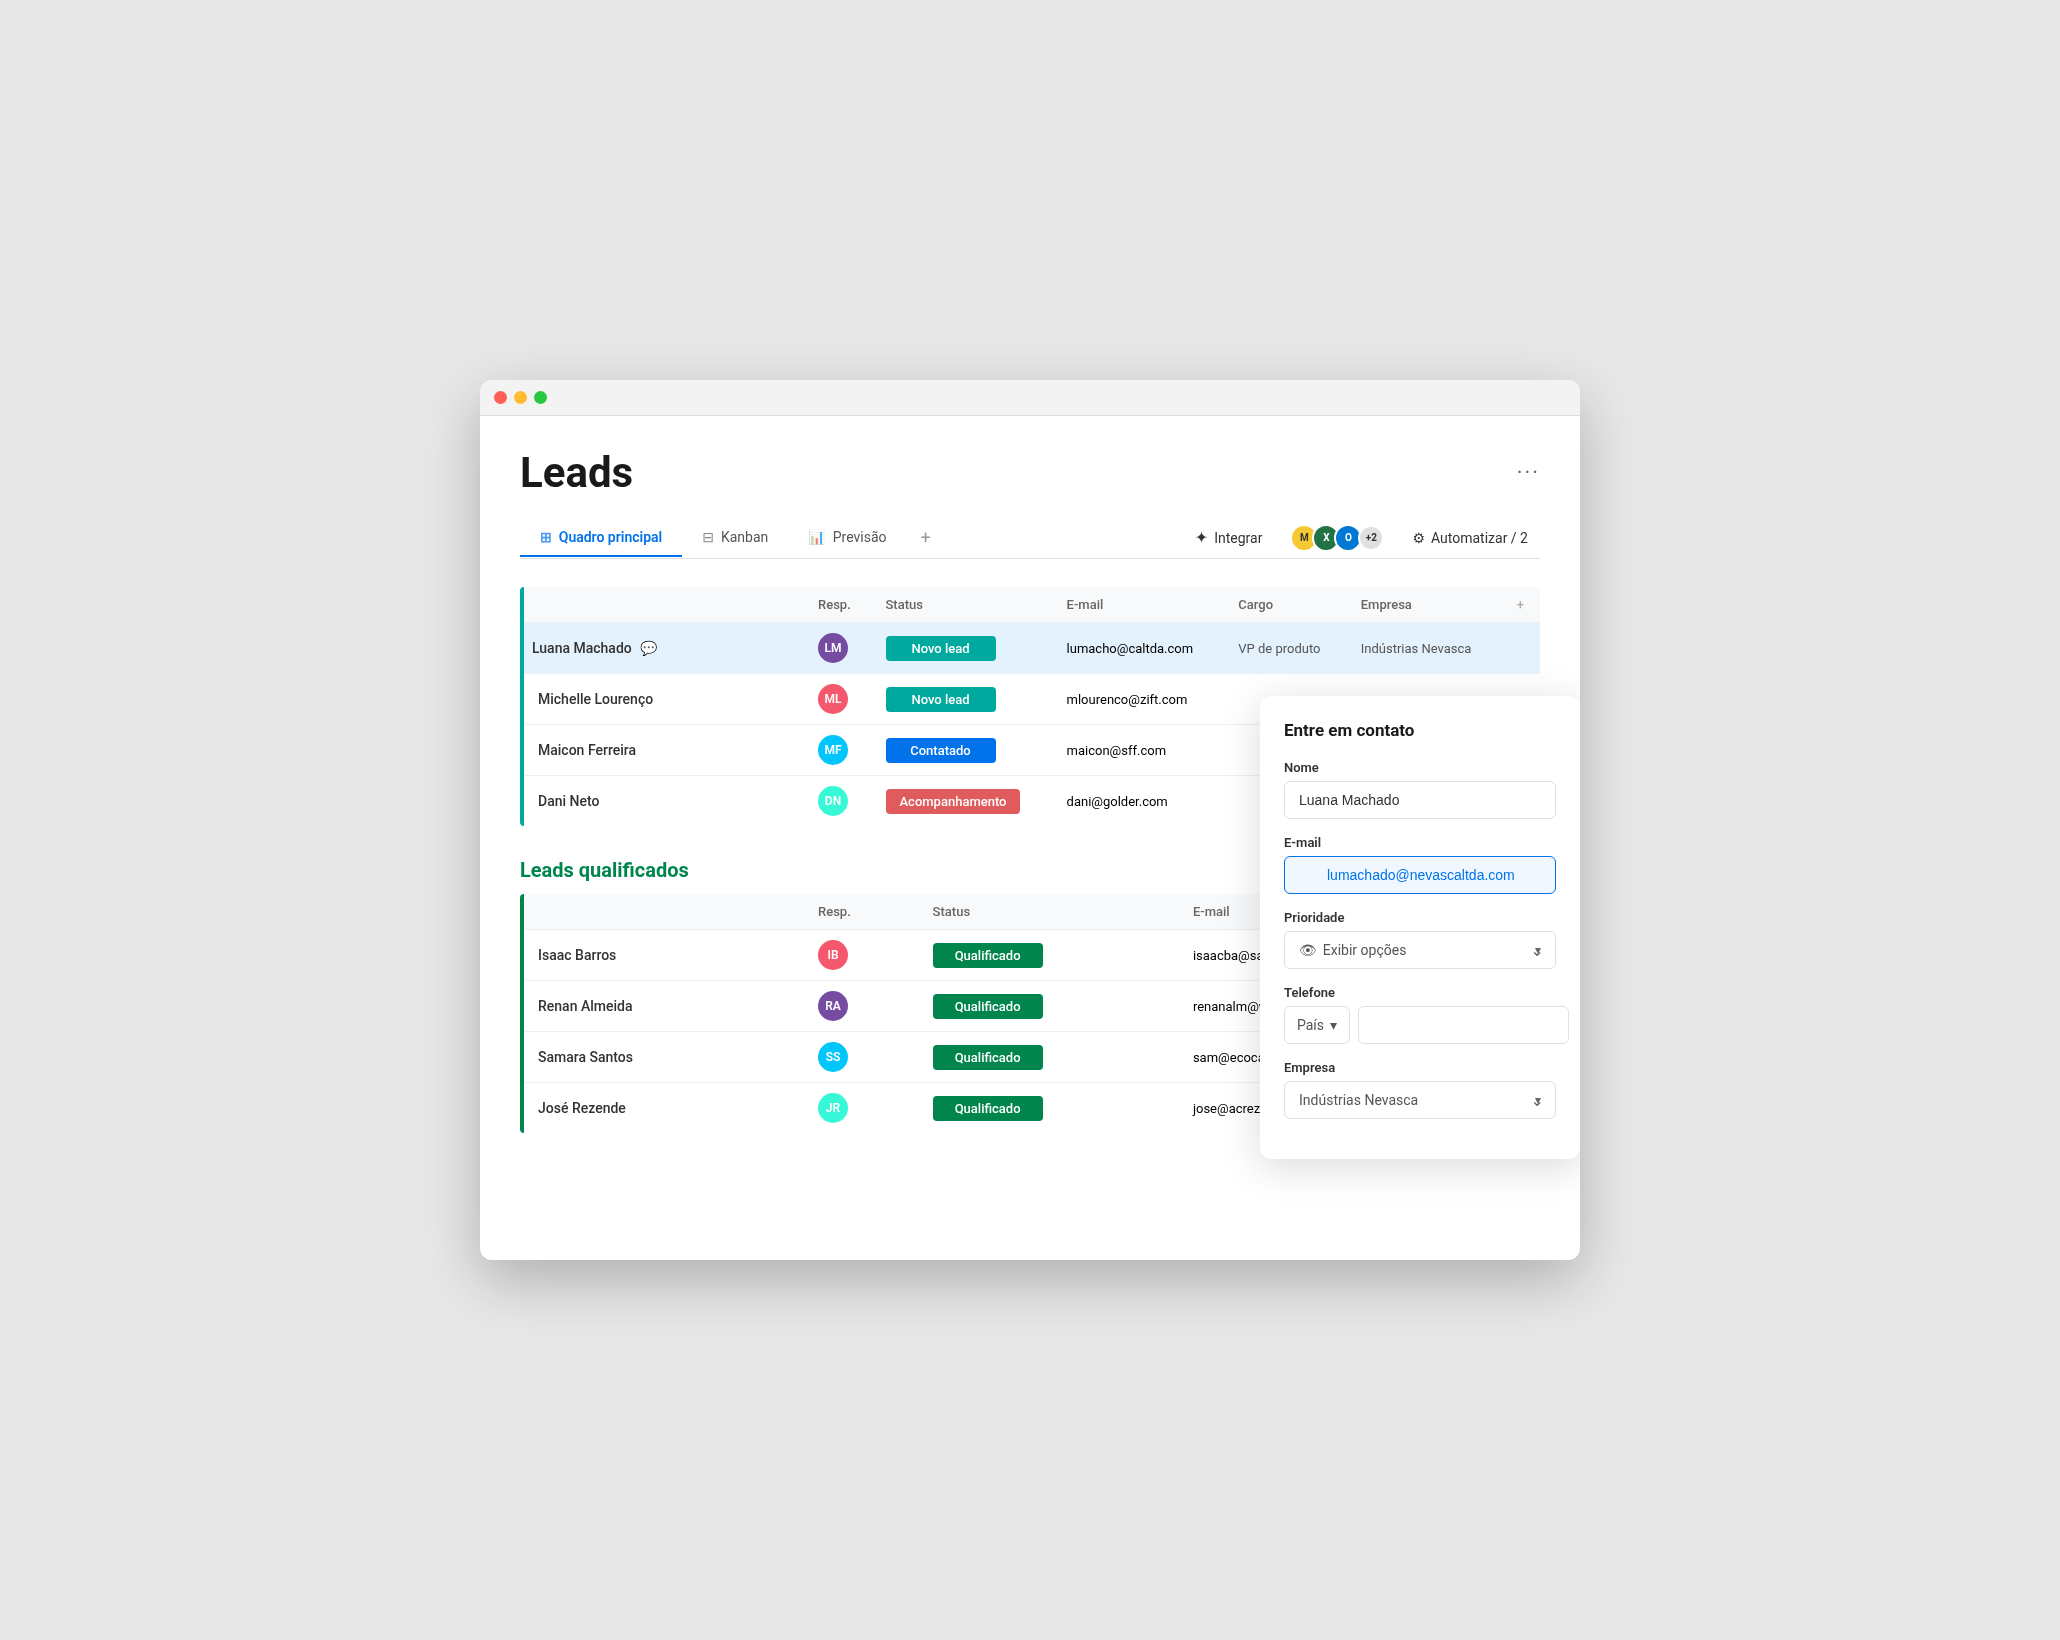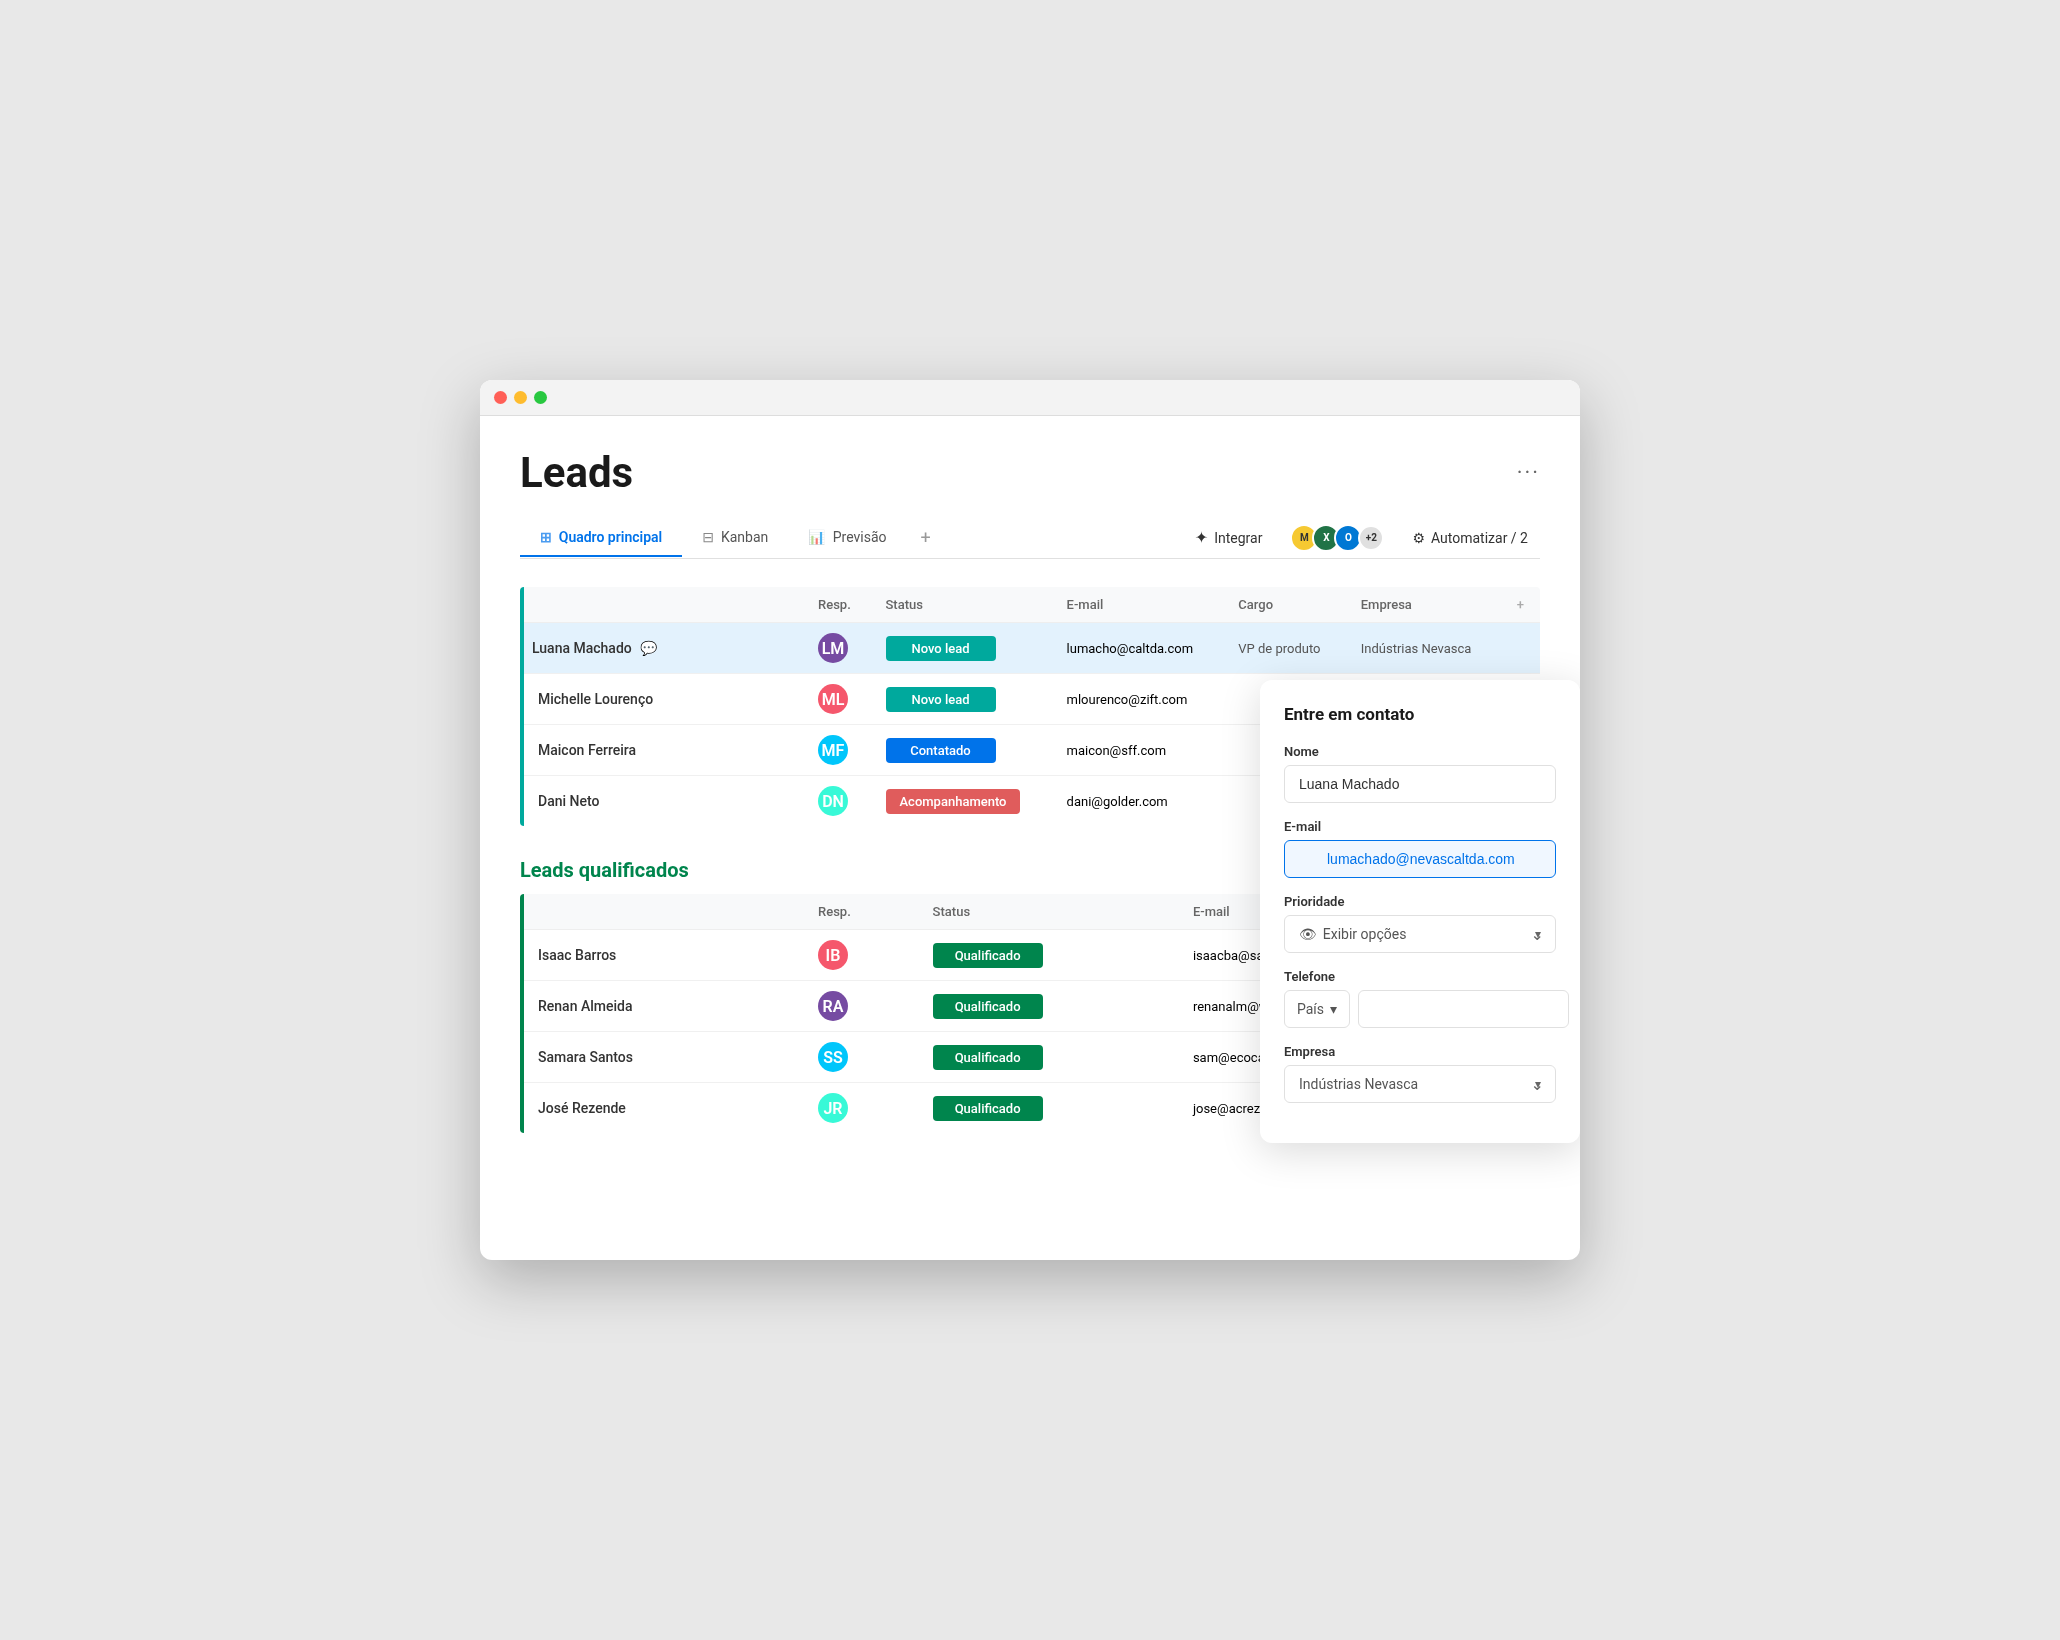--- a/index.html
+++ b/index.html
@@ -230,42 +230,42 @@
     }
 
     .resp-avatar {
       width: 30px;
       height: 30px;
       border-radius: 50%;
       object-fit: cover;
       display: flex;
       align-items: center;
       justify-content: center;
-      font-size: 16px;
+      font-size: 12px;
       font-weight: 600;
       color: #fff;
     }
 
     .chat-icon {
       display: inline-flex;
       align-items: center;
       justify-content: center;
       width: 28px;
       height: 28px;
       border-radius: 50%;
       background: #e3f2fd;
       color: #0073ea;
       font-size: 14px;
     }
 
     
     .side-panel {
       position: absolute;
       right: 0;
-      top: 264px;
+      top: 280px;
       width: 320px;
       background: #fff;
       border-radius: 12px;
       box-shadow: 0 8px 40px rgba(0,0,0,0.15);
       padding: 24px;
       z-index: 10;
     }
     .panel-title {
       font-size: 17px;
       font-weight: 700;

